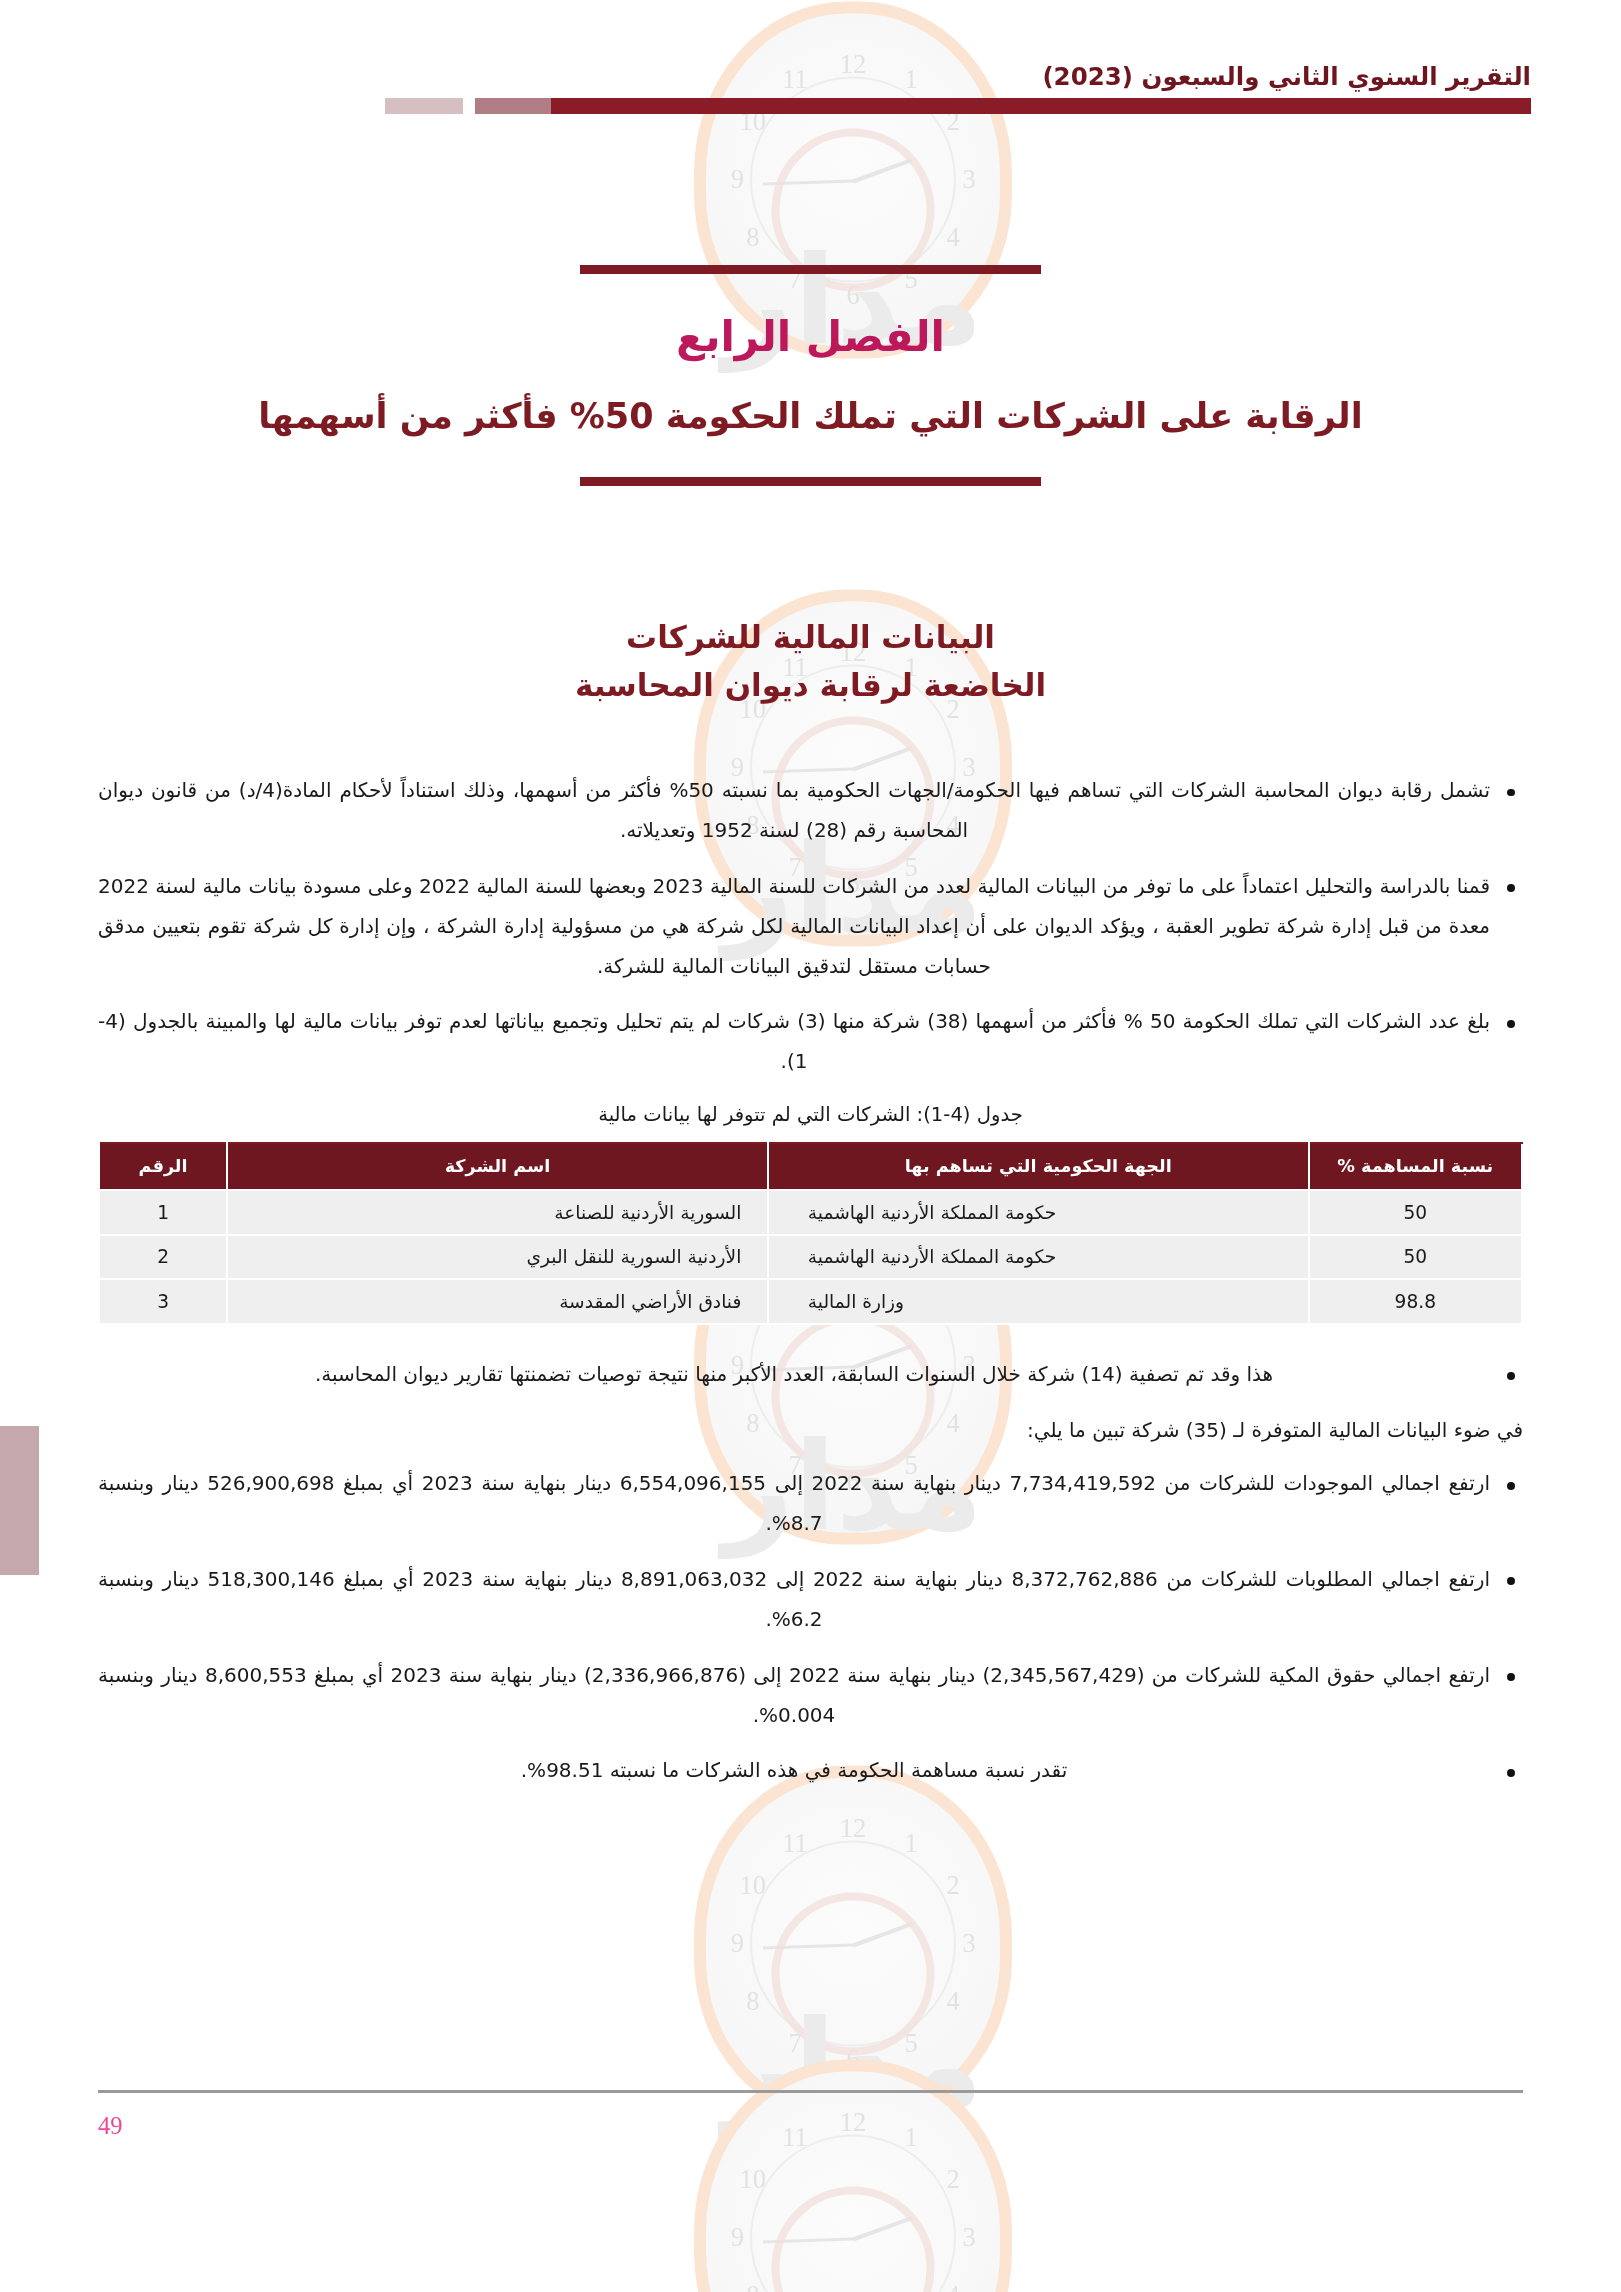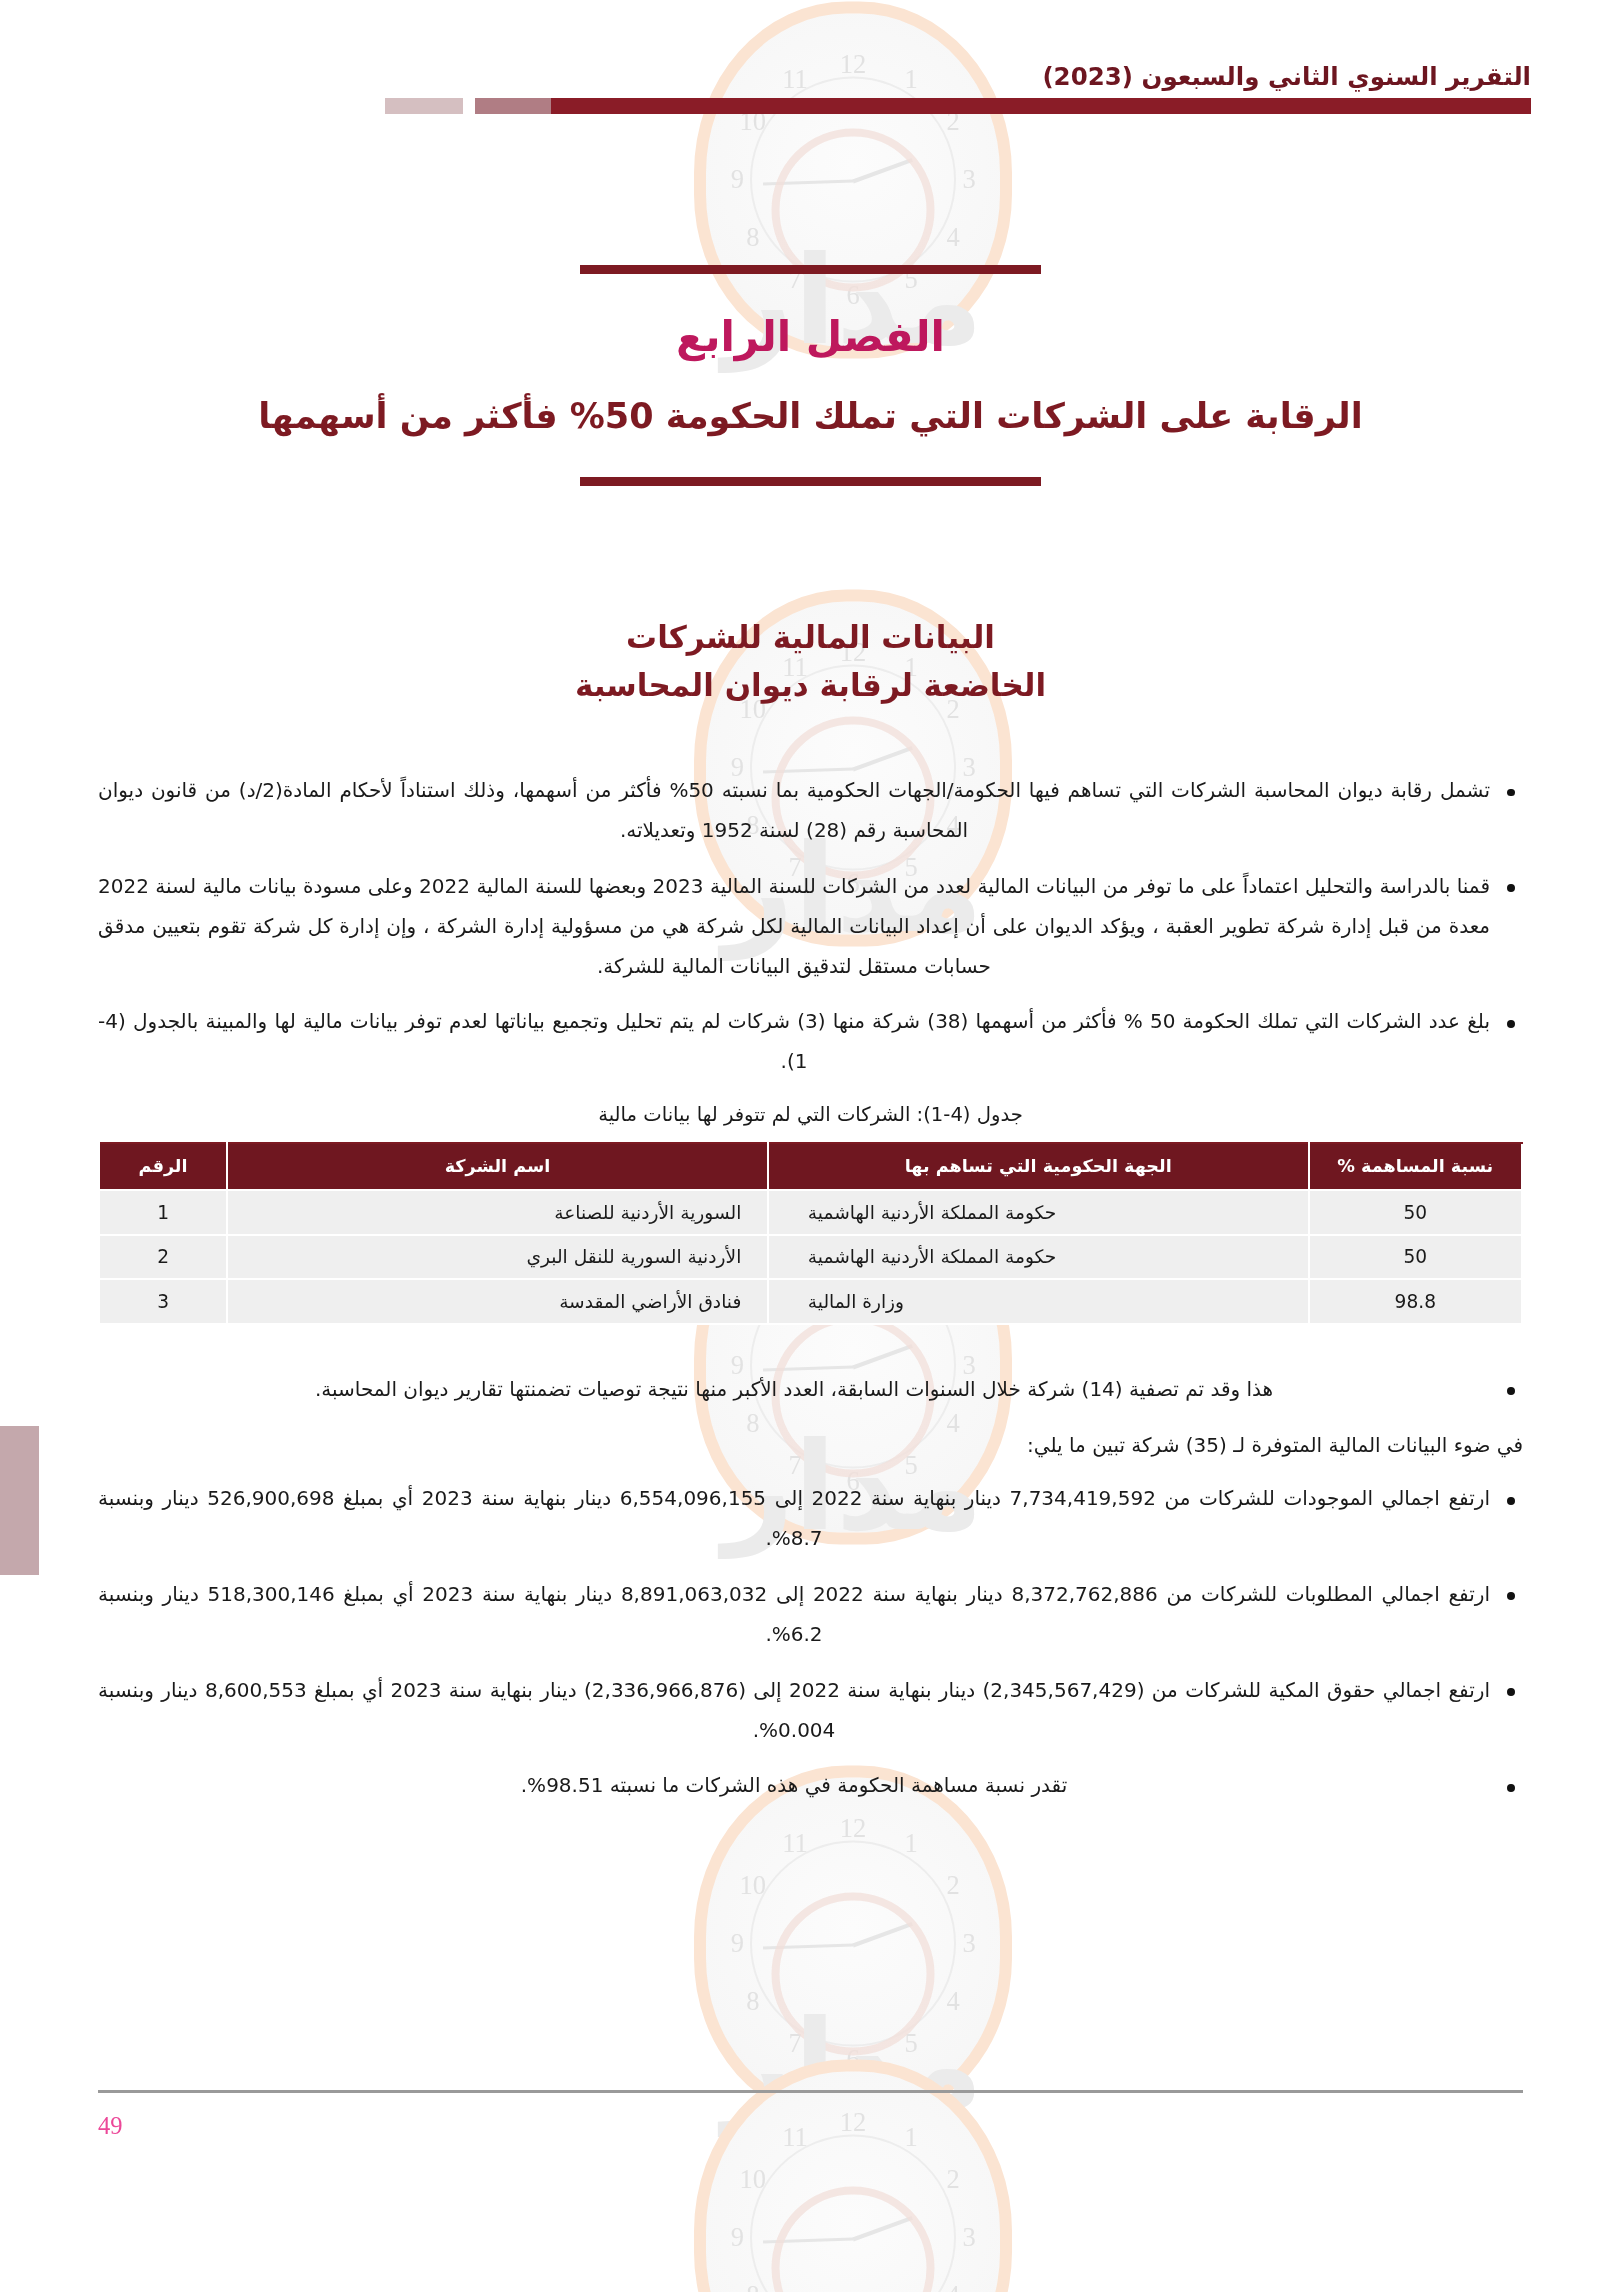--- a/index.html
+++ b/index.html
@@ -422,21 +422,21 @@
   </div>
 
   <div class="section-head">
     <div class="l">البيانات المالية للشركات</div>
     <div class="l">الخاضعة لرقابة ديوان المحاسبة</div>
   </div>
 
   <div class="body-area">
 
     <ul class="bullets">
-      <li class="bullet">تشمل رقابة ديوان المحاسبة الشركات التي تساهم فيها الحكومة/الجهات الحكومية بما نسبته 50% فأكثر من أسهمها، وذلك استناداً لأحكام المادة(2/د) من قانون ديوان المحاسبة رقم (28) لسنة 1952 وتعديلاته.</li>
+      <li class="bullet">تشمل رقابة ديوان المحاسبة الشركات التي تساهم فيها الحكومة/الجهات الحكومية بما نسبته 50% فأكثر من أسهمها، وذلك استناداً لأحكام المادة(4/د) من قانون ديوان المحاسبة رقم (28) لسنة 1952 وتعديلاته.</li>
       <li class="bullet">قمنا بالدراسة والتحليل اعتماداً على ما توفر من البيانات المالية لعدد من الشركات للسنة المالية 2023 وبعضها للسنة المالية 2022 وعلى مسودة بيانات مالية لسنة 2022 معدة من قبل إدارة شركة تطوير العقبة ، ويؤكد الديوان على أن إعداد البيانات المالية لكل شركة هي من مسؤولية إدارة الشركة ، وإن إدارة كل شركة تقوم بتعيين مدقق حسابات مستقل لتدقيق البيانات المالية للشركة.</li>
       <li class="bullet">بلغ عدد الشركات التي تملك الحكومة 50 % فأكثر من أسهمها (38) شركة منها (3) شركات لم يتم تحليل وتجميع بياناتها لعدم توفر بيانات مالية لها والمبينة بالجدول (4-1).</li>
     </ul>
 
     <div class="table-caption">جدول (4-1): الشركات التي لم تتوفر لها بيانات مالية</div>
 
     <table class="data">
       <colgroup>
         <col class="col-pct">
         <col class="col-gov">
@@ -466,21 +466,21 @@
         </tr>
         <tr>
           <td>98.8</td>
           <td class="c-gov">وزارة المالية</td>
           <td class="c-name">فنادق الأراضي المقدسة</td>
           <td>3</td>
         </tr>
       </tbody>
     </table>
 
-    <ul class="bullets" style="margin-top:44px">
+    <ul class="bullets" style="margin-top:29px">
       <li class="bullet">هذا وقد تم تصفية (14) شركة خلال السنوات السابقة، العدد الأكبر منها نتيجة توصيات تضمنتها تقارير ديوان المحاسبة.</li>
     </ul>
 
     <p class="plain">في ضوء البيانات المالية المتوفرة لـ (35) شركة تبين ما يلي:</p>
 
     <ul class="bullets">
       <li class="bullet">ارتفع اجمالي الموجودات للشركات من 7,734,419,592 دينار بنهاية سنة 2022 إلى 6,554,096,155 دينار بنهاية سنة 2023 أي بمبلغ 526,900,698 دينار وبنسبة 8.7%.</li>
       <li class="bullet">ارتفع اجمالي المطلوبات للشركات من 8,372,762,886 دينار بنهاية سنة 2022 إلى 8,891,063,032 دينار بنهاية سنة 2023 أي بمبلغ 518,300,146 دينار وبنسبة 6.2%.</li>
       <li class="bullet">ارتفع اجمالي حقوق المكية للشركات من (2,345,567,429) دينار بنهاية سنة 2022 إلى (2,336,966,876) دينار بنهاية سنة 2023 أي بمبلغ 8,600,553 دينار وبنسبة 0.004%.</li>
       <li class="bullet" style="text-align-last:center">تقدر نسبة مساهمة الحكومة في هذه الشركات ما نسبته 98.51%.</li>

